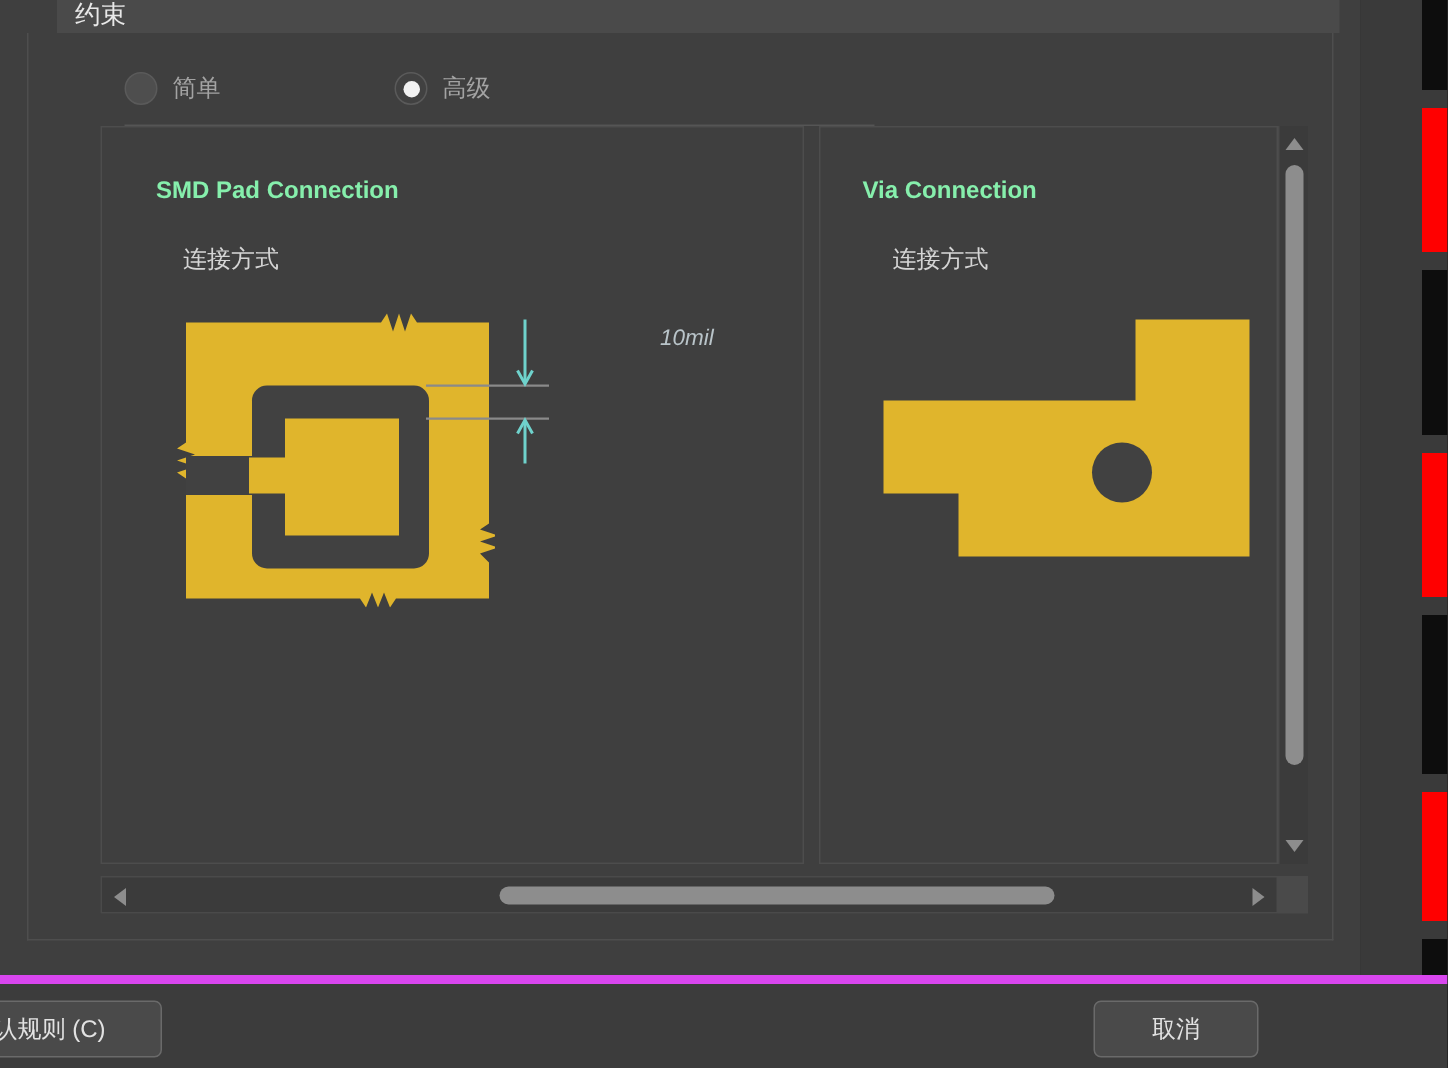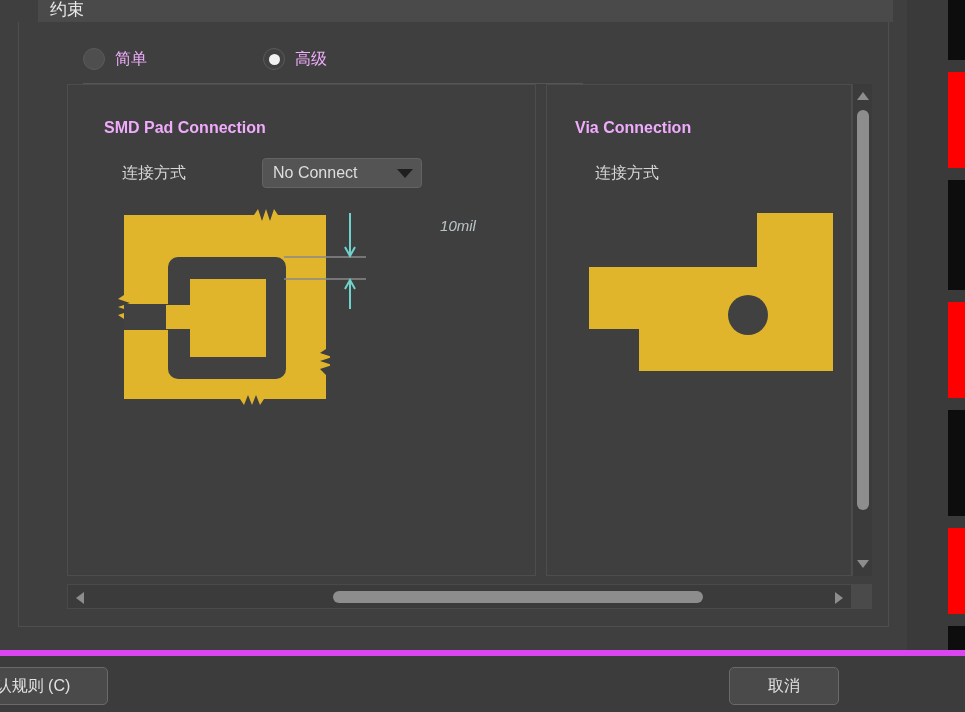--- a/index.html
+++ b/index.html
@@ -93,21 +93,21 @@
   }
   .radio-dot.checked { background: #414141; }
   .radio-dot.checked::after {
     content: "";
     width: 11px; height: 11px;
     border-radius: 50%;
     background: #f2f2f2;
   }
   .radio-label {
     font-size: 16px;
-    color: #f0abfc;
+    color: #a3a3a3;
     white-space: nowrap;
   }
 
   #separator-line {
     position: absolute;
     left: 64px;
     top: 61px;
     width: 500px;
     height: 1px;
     background: #555555;
@@ -125,21 +125,21 @@
   }
   #group-smd { left: 48px; width: 469px; }
   #group-via { left: 527px; width: 306px; }
 
   .group-title {
     position: absolute;
     left: 36px;
     top: 34px;
     font-size: 16px;
     font-weight: bold;
-    color: #f0abfc;
+    color: #86efac;
     white-space: nowrap;
   }
   #group-via .group-title { left: 28px; }
 
   .field-label {
     position: absolute;
     font-size: 16px;
     color: #d5d5d5;
     white-space: nowrap;
   }
@@ -362,24 +362,20 @@
       </div>
     </div>
 
     <div id="separator-line"></div>
 
     <div class="groupbox" id="group-smd">
       <div class="group-title">SMD Pad Connection</div>
 
       <div class="field-label" id="smd-conn-label">连接方式</div>
 
-      <div class="combobox" id="smd-combo">
-        <span class="cb-text">No Connect</span>
-        <span class="cb-arrow"></span>
-      </div>
 
       <svg id="smd-diagram" viewBox="0 0 420 220">
         <defs>
           <clipPath id="clipPlane">
             <rect x="0" y="0" width="226" height="206"></rect>
           </clipPath>
         </defs>
 
         <g clip-path="url(#clipPlane)">
           <path fill="#E0B52C" d="

